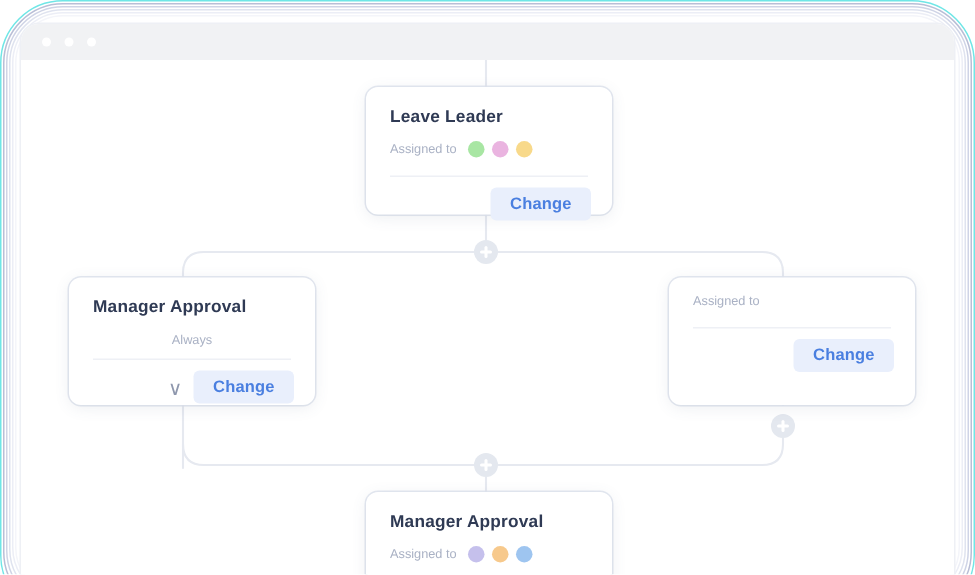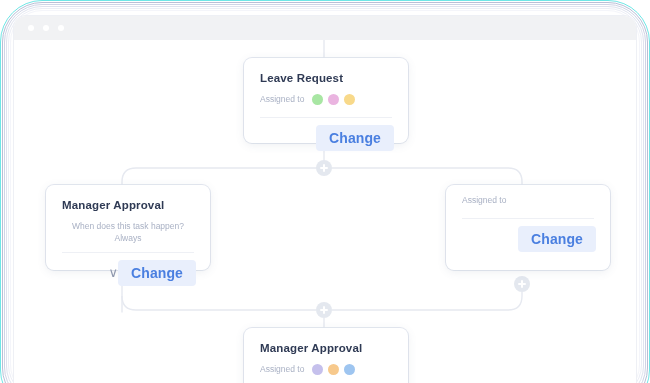--- a/index.html
+++ b/index.html
@@ -62,21 +62,21 @@
   .card-sub .q{display:block;text-align:center;}
   .avatars{display:inline-flex;margin-left:8px;}
   .avatar{width:11px;height:11px;border-radius:50%;margin-right:5px;}
   .divider{height:1px;background:#eef0f5;margin:12px 16px 0 16px;}
   .card-foot{display:flex;align-items:center;justify-content:flex-end;padding:7px 14px 9px 14px;}
   .chev{
     font-size:13px;color:#8e97ad;font-family:"Liberation Sans",sans-serif;
     margin-right:auto;margin-left:52px;line-height:1;font-weight:300;
   }
   .btn-change{
-    background:#e9effc;color:#4a7fe0;font-size:14px;font-weight:bold;
+    background:#e9effc;color:#4a7fe0;font-size:11px;font-weight:bold;
     border:none;border-radius:4px;padding:5px 13px;cursor:pointer;letter-spacing:.1px;
     font-family:"Liberation Sans",sans-serif;
   }
 </style>
 </head>
 <body>
 
 <div id="stage">
 
   <div class="frame f6"></div>
@@ -125,39 +125,38 @@
         <span class="pv"></span>
         <span class="ph"></span>
       </div>
 
       <div class="node" style="left:302px;top:262px;">
         <span class="pv"></span>
         <span class="ph"></span>
       </div>
 
       <div class="card" style="left:230px;top:18px;width:164px;height:85px;">
-        <div class="card-title">Leave Request</div>
+        <div class="card-title">Leave Leader</div>
         <div class="card-sub">
           <span class="q">Assigned to</span>
           <span class="avatars">
             <span class="avatar" style="background:#a8e6a3"></span>
             <span class="avatar" style="background:#eab4e0"></span>
             <span class="avatar" style="background:#f8d98a"></span>
           </span>
         </div>
         <div class="divider"></div>
         <div class="card-foot">
           <button class="btn-change">Change</button>
         </div>
       </div>
 
       <div class="card" style="left:32px;top:145px;width:164px;height:85px;">
         <div class="card-title">Manager Approval</div>
         <div class="card-sub" style="display:block;">
-          <span class="q">When does this task happen?</span>
           <span class="q">Always</span>
         </div>
         <div class="divider" style="margin-top:7px;"></div>
         <div class="card-foot">
           <span class="chev">∨</span>
           <button class="btn-change">Change</button>
         </div>
       </div>
 
       <div class="card" style="left:432px;top:145px;width:164px;height:85px;">

